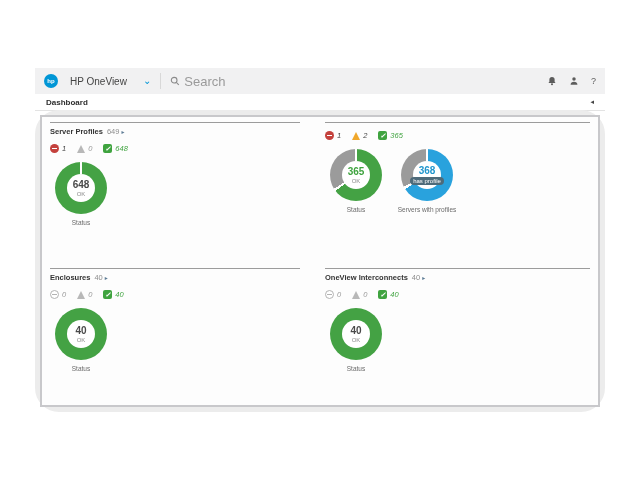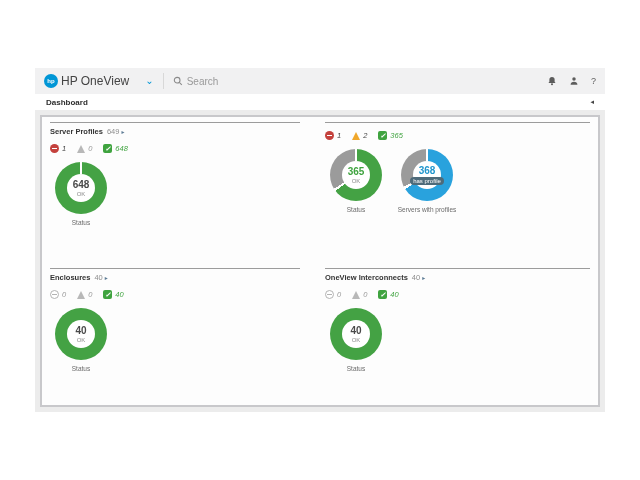--- a/index.html
+++ b/index.html
@@ -3,38 +3,38 @@
 <meta charset="utf-8">
 <style>
   * { margin:0; padding:0; box-sizing:border-box; }
   html,body { width:640px; height:480px; background:#ffffff; font-family:"Liberation Sans", sans-serif; }
   .window { position:absolute; left:35px; top:68px; width:570px; height:344px; background:#fff; }
 
   
   .topbar { height:26px; background:#f1f1f2; display:flex; align-items:center; padding:0 9px; }
   .hp-logo { width:14px; height:14px; border-radius:50%; background:#0096d6; color:#fff;
              font-size:6px; font-weight:bold; display:flex; align-items:center; justify-content:center; flex:0 0 auto; }
-  .app-name { font-size:12px; color:#444; margin-left:3px; }
+  .app-name { font-size:10px; color:#444; margin-left:12px; }
   .chev { color:#0096d6; font-size:10px; line-height:10px; margin-left:16px; cursor:pointer; }
   .sep { width:1px; height:16px; background:#d8d8d8; margin:0 9px; }
   .search-box { display:flex; align-items:center; gap:4px; flex:1; }
   .search-glyph { width:10px; height:10px; flex:0 0 auto; }
-  .search-input { border:none; background:transparent; outline:none; font-size:10px; color:#555; width:120px; }
+  .search-input { border:none; background:transparent; outline:none; font-size:13px; color:#555; width:120px; }
   .search-input::placeholder { color:#9a9a9a; }
   .top-icons { margin-left:auto; display:flex; align-items:center; gap:12px; }
   .tb-icon { width:10px; height:10px; color:#5c5c5c; cursor:pointer; }
   .help { font-size:9px; color:#5c5c5c; cursor:pointer; }
 
   
   .crumb-row { height:16px; background:#fff; border-bottom:1px solid #e3e3e3; display:flex; align-items:center; padding:8px 11px; }
   .crumb-title { font-size:8px; font-weight:bold; color:#2e2e2e; }
   .collapse { margin-left:auto; font-size:7px; color:#444; cursor:pointer; }
 
   
-  .content { position:absolute; left:0; right:0; top:42px; bottom:0; background:#ececec; padding:5px; }
+  .content { position:absolute; left:0; right:0; top:42px; bottom:0; background:#ececec; padding:5px;border-radius:24px; }
   .panel { width:100%; height:100%; background:#fdfdfd; border:2px solid #c8c8cb;
            display:grid; grid-template-columns:250px 1fr; grid-template-rows:146px 1fr;
            column-gap:25px; padding:5px 8px; }
 
   .rule { border-top:1px solid #9c9c9c; margin-bottom:4px; }
   .sec-head { display:flex; align-items:baseline; gap:4px; }
   .sec-title { font-size:7.5px; font-weight:bold; color:#333; }
   .sec-count { font-size:7.5px; color:#8d8d8d; text-decoration:none; cursor:pointer; display:flex; align-items:center; gap:2px; }
   .arr { font-size:6px; color:#5f7d96; }
 

